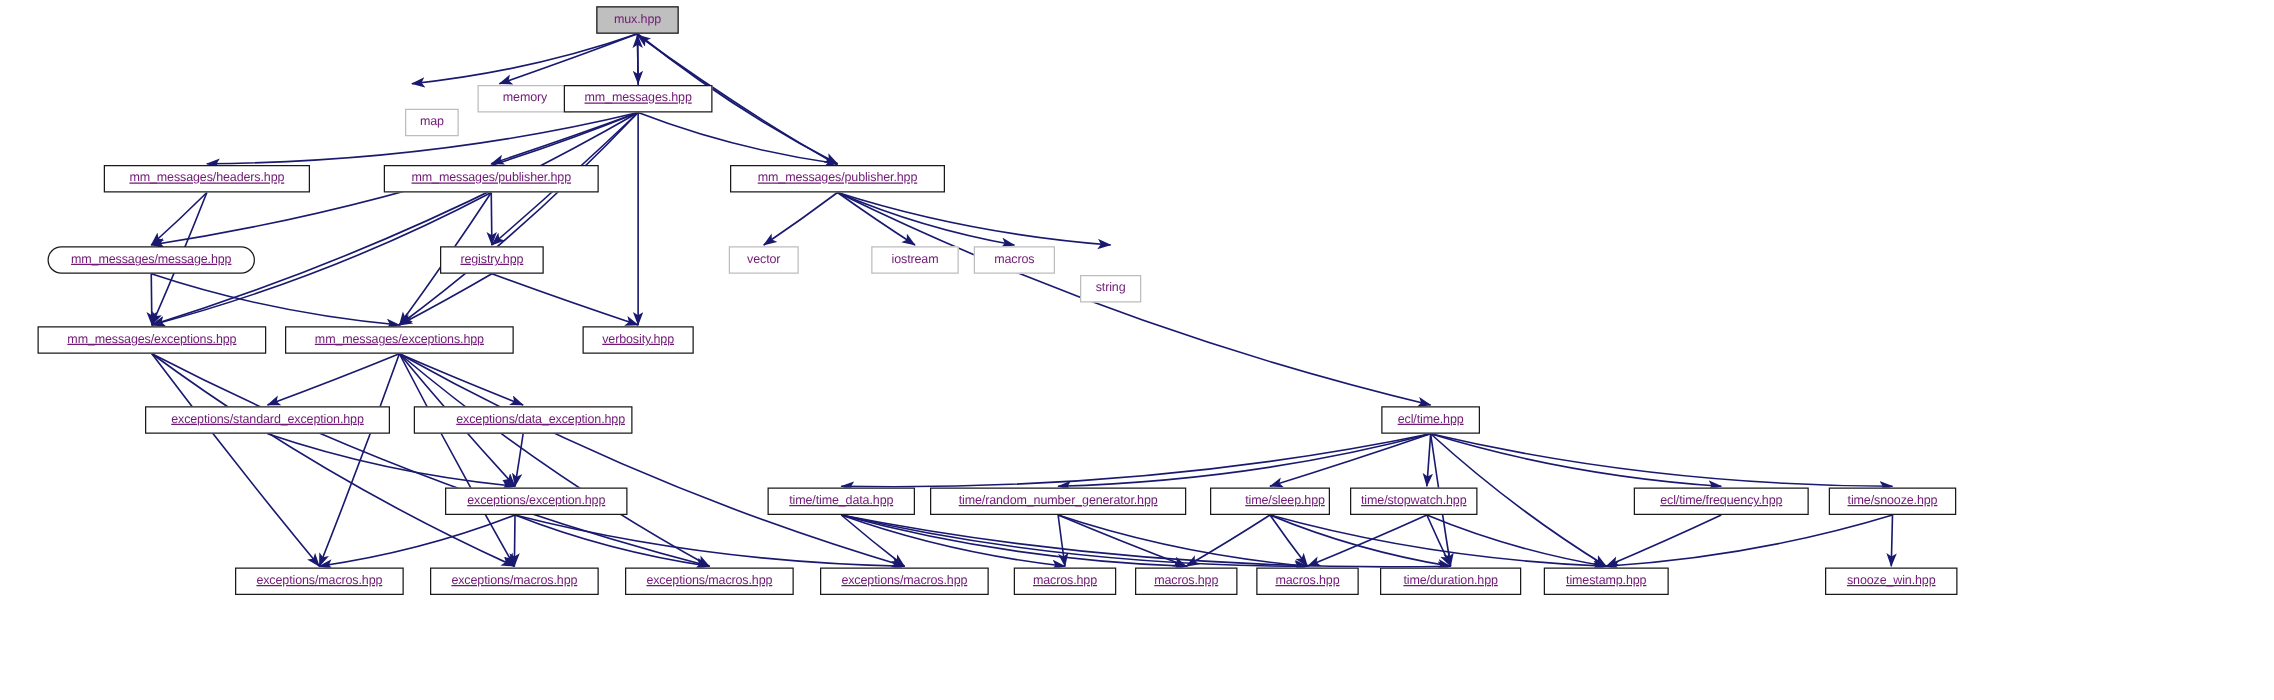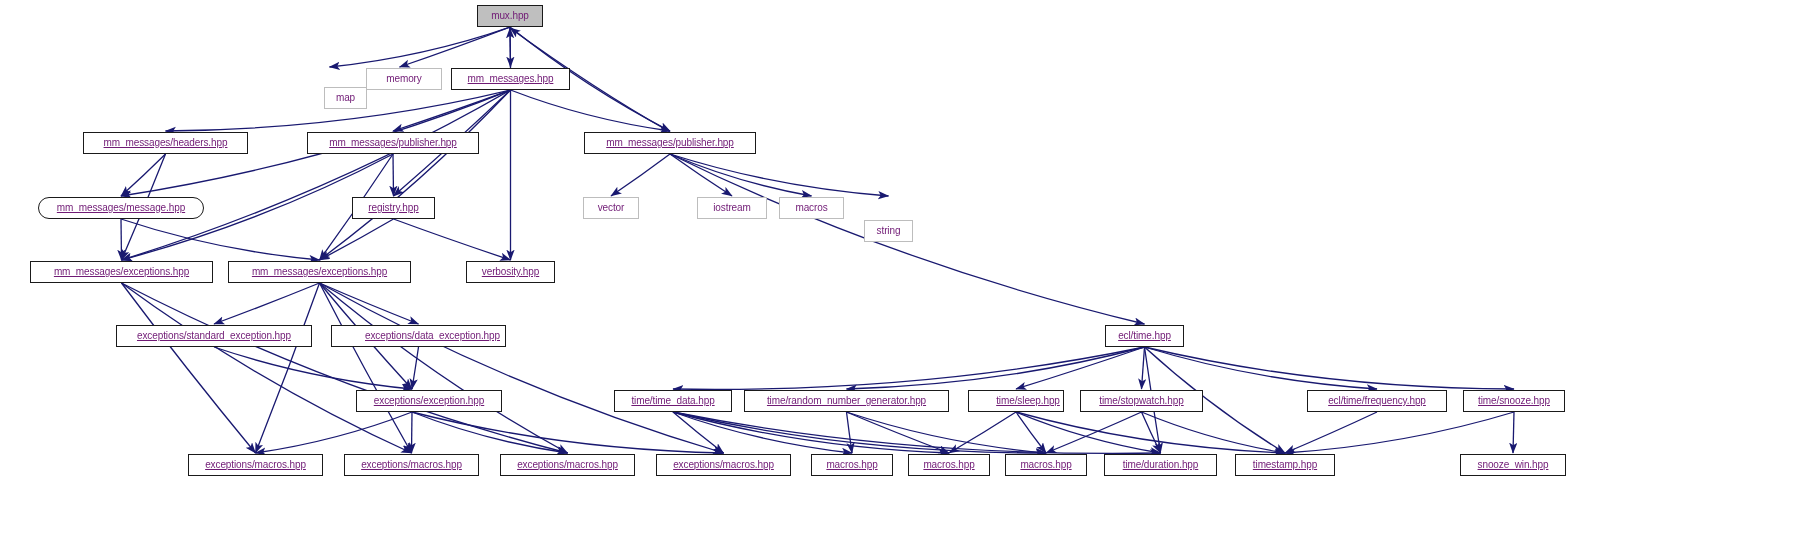--- a/index.html
+++ b/index.html
@@ -97,21 +97,21 @@
         <path d="M1514,412 Q1405.225,445.095 1285,453" marker-end="url(#ah)" stroke="#191970"></path>
       </g>
   </svg>
   <div id="node-layer">
       <div class="node cur" style="left: 477px; top: 5px; width: 66px; height: 22px;">
         <span>mux.hpp</span>
       </div>
       <div class="node sys" style="left: 324px; top: 68px; width: 43px; height: 22px; margin-top: 19px;">
         <span>map</span>
       </div>
-      <div class="node sys" style="left: 366px; top: 68px; width: 76px; height: 22px; justify-content: center;">
+      <div class="node sys" style="left: 382px; top: 68px; width: 76px; height: 22px; justify-content: center;">
         <span>memory</span>
       </div>
       <div class="node file" style="left: 451px; top: 68px; width: 119px; height: 22px;">
         <span>mm_messages.hpp</span>
       </div>
       <div class="node file" style="left: 83px; top: 132px; width: 165px; height: 22px;">
         <span>mm_messages/headers.hpp</span>
       </div>
       <div class="node file" style="left: 307px; top: 132px; width: 172px; height: 22px;">
         <span>mm_messages/publisher.hpp</span>
@@ -160,21 +160,21 @@
       </div>
       <div class="node file" style="left: 614px; top: 390px; width: 118px; height: 22px;">
         <span>time/time_data.hpp</span>
       </div>
       <div class="node file" style="left: 744px; top: 390px; width: 205px; height: 22px;">
         <span>time/random_number_generator.hpp</span>
       </div>
       <div class="node file" style="left: 968px; top: 390px; width: 96px; height: 22px; padding-left: 24px;">
         <span>time/sleep.hpp</span>
       </div>
-      <div class="node file" style="left: 1080px; top: 390px; width: 123px; height: 22px;">
+      <div class="node file" style="left: 1080px; top: 390px; width: 102px; height: 22px;">
         <span>time/stopwatch.hpp</span>
       </div>
       <div class="node file" style="left: 1307px; top: 390px; width: 140px; height: 22px;">
         <span>ecl/time/frequency.hpp</span>
       </div>
       <div class="node file" style="left: 1463px; top: 390px; width: 102px; height: 22px;">
         <span>time/snooze.hpp</span>
       </div>
       <div class="node file" style="left: 188px; top: 454px; width: 135px; height: 22px;">
         <span>exceptions/macros.hpp</span>

